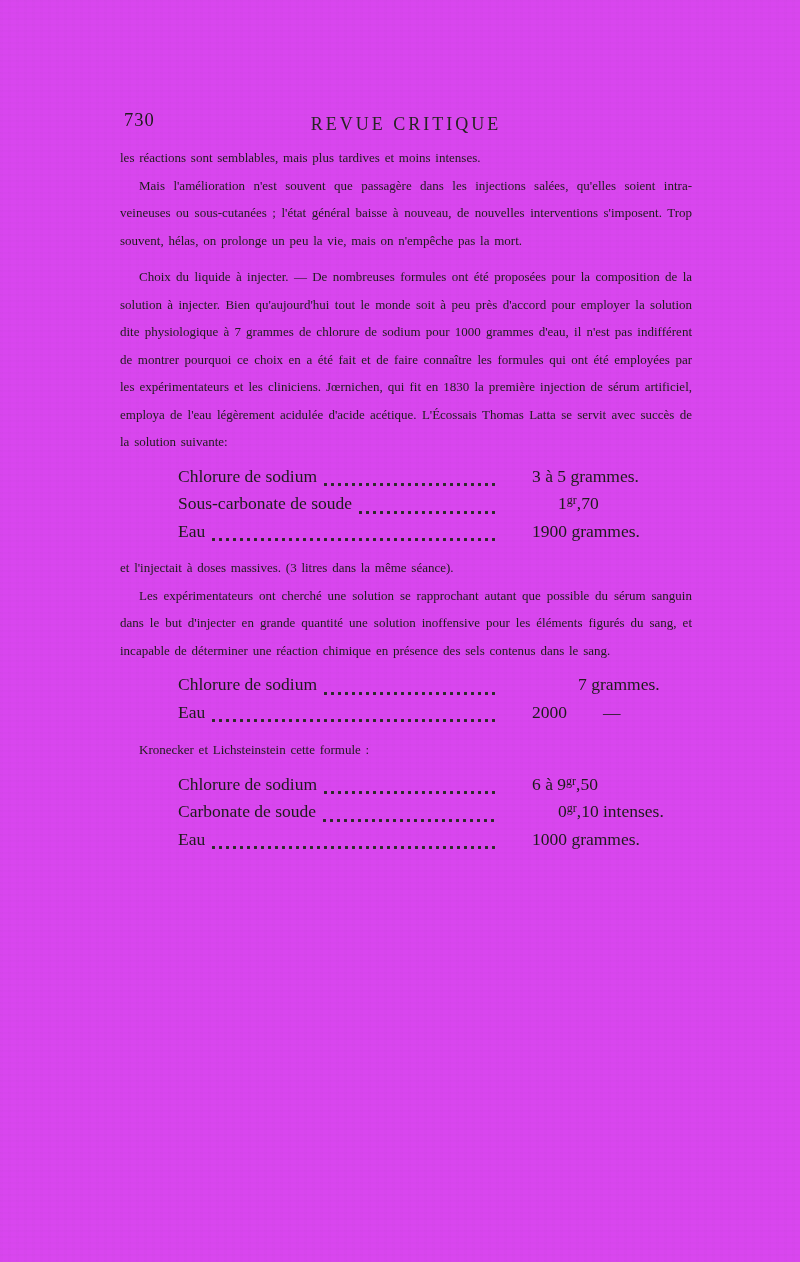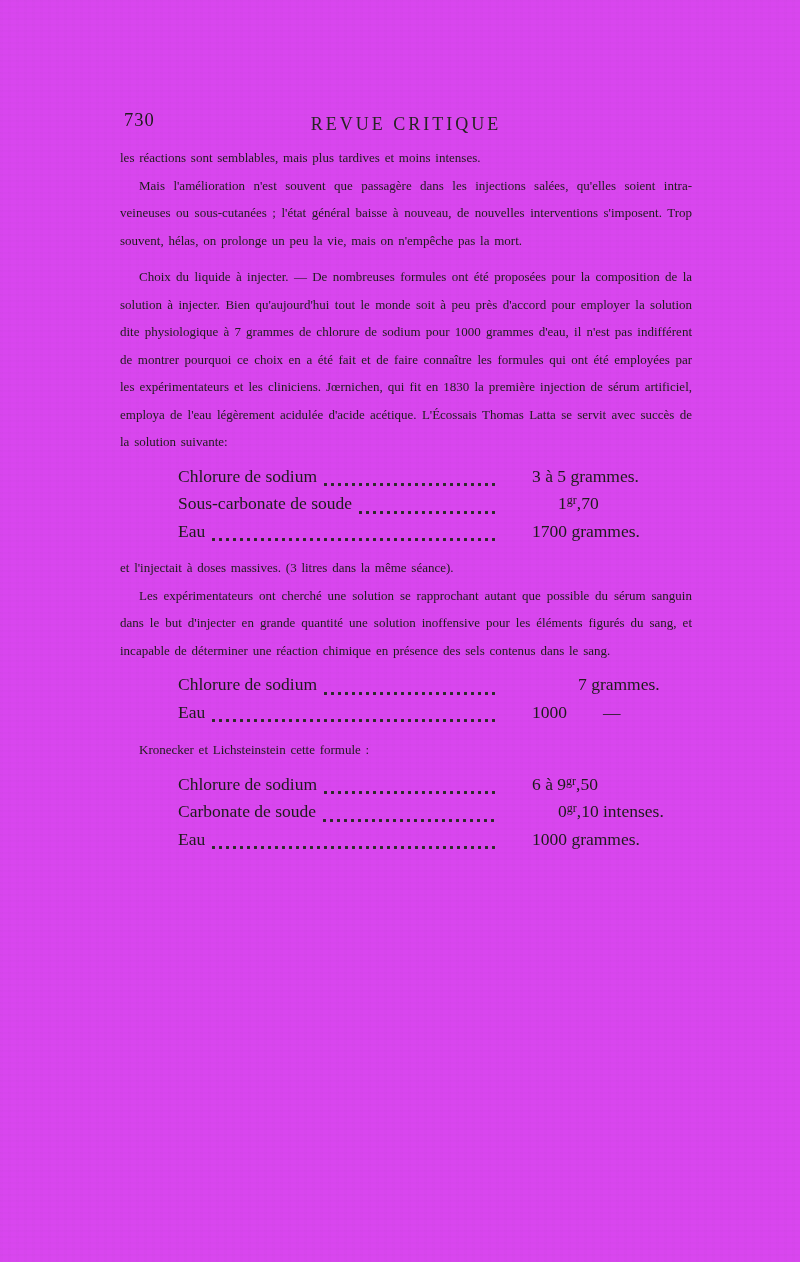--- a/index.html
+++ b/index.html
@@ -123,39 +123,39 @@
         <span class="f-value"><span class="f-pre">3 à 5 grammes.</span><span class="sup"></span><span class="f-post"></span></span>
       </div>
       <div class="f-row">
         <span class="f-label">Sous-carbonate de soude</span>
         <span class="f-leader"></span>
         <span class="f-value shift"><span class="f-pre">1</span><span class="sup">gr</span><span class="f-post">,70</span></span>
       </div>
       <div class="f-row">
         <span class="f-label">Eau</span>
         <span class="f-leader"></span>
-        <span class="f-value"><span class="f-pre">1700 grammes.</span><span class="sup"></span><span class="f-post"></span></span>
+        <span class="f-value"><span class="f-pre">1900 grammes.</span><span class="sup"></span><span class="f-post"></span></span>
       </div>
     </div>
 
     <p>et l'injectait à doses massives. (3 litres dans la même séance).</p>
 
     <p class="indent">Les expérimentateurs ont cherché une solution se rapprochant autant que possible du sérum sanguin dans le but d'injecter en grande quantité une solution inoffensive pour les éléments figurés du sang, et incapable de déterminer une réaction chimique en présence des sels contenus dans le sang.</p>
 
 
     <div class="formula-table">
       <div class="f-row">
         <span class="f-label">Chlorure de sodium</span>
         <span class="f-leader"></span>
         <span class="f-value shift-big"><span class="f-pre">7 grammes.</span><span class="sup"></span><span class="f-post"></span></span>
       </div>
       <div class="f-row">
         <span class="f-label">Eau</span>
         <span class="f-leader"></span>
-        <span class="f-value dash-gap"><span class="f-pre">1000</span><span class="sup"></span><span class="f-post">—</span></span>
+        <span class="f-value dash-gap"><span class="f-pre">2000</span><span class="sup"></span><span class="f-post">—</span></span>
       </div>
     </div>
 
     <p class="indent section-start">Kronecker et Lichsteinstein cette formule :</p>
 
     <div class="formula-table">
       <div class="f-row">
         <span class="f-label">Chlorure de sodium</span>
         <span class="f-leader"></span>
         <span class="f-value"><span class="f-pre">6 à 9</span><span class="sup">gr</span><span class="f-post">,50</span></span>

